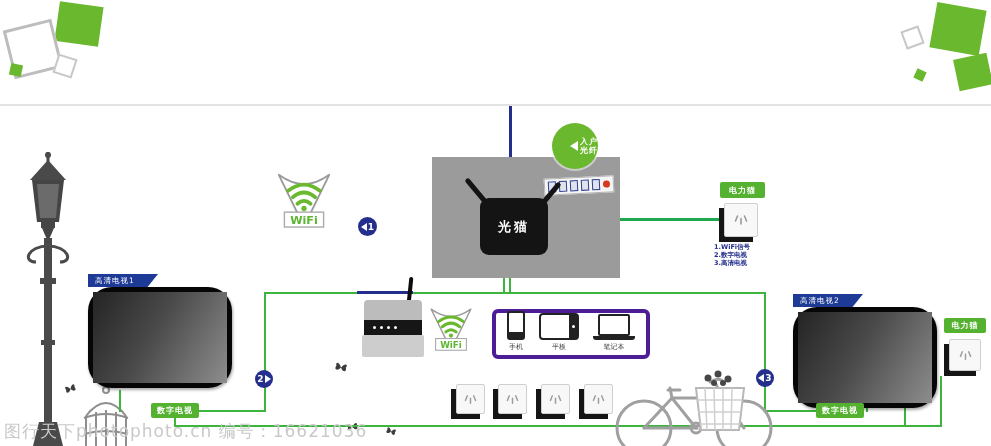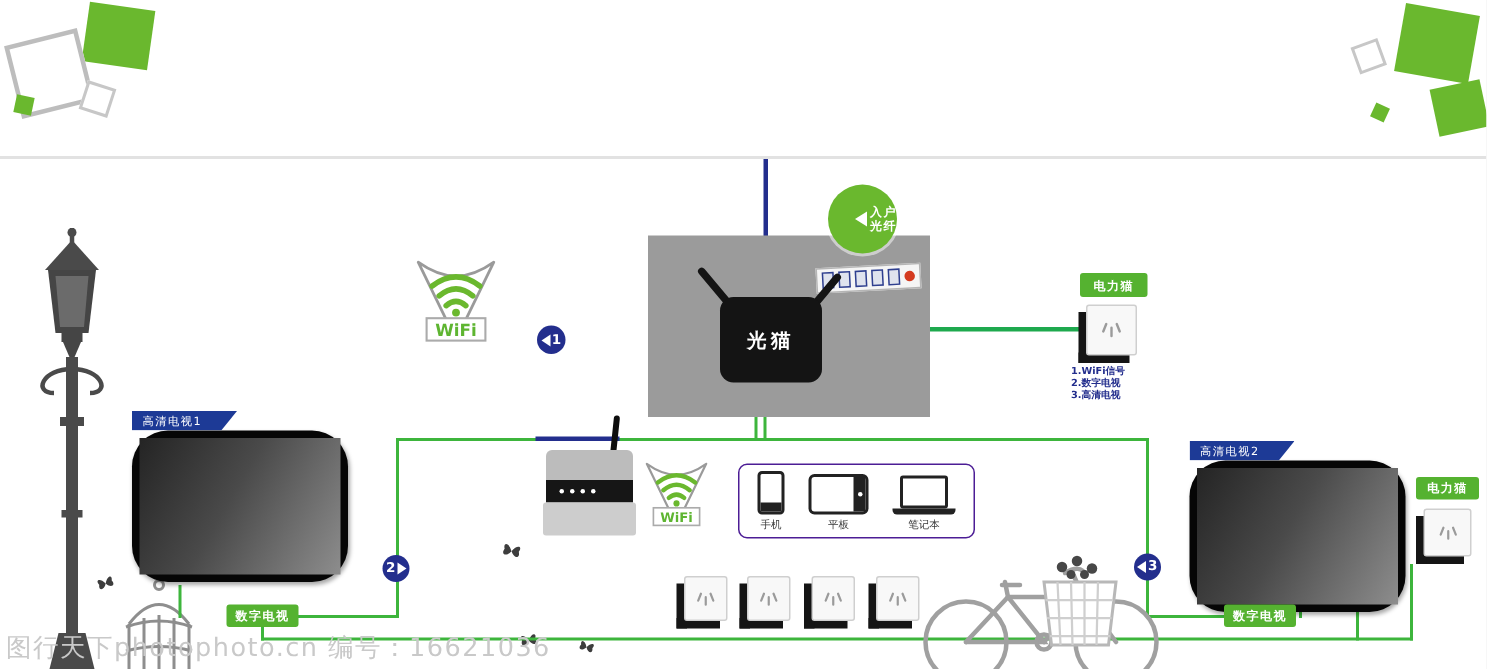--- a/index.html
+++ b/index.html
@@ -61,21 +61,21 @@
          line-height:13px;padding-left:7px;box-sizing:border-box;letter-spacing:1px;
          clip-path:polygon(0 0,100% 0,85% 100%,0 100%);}
   
   .router{position:absolute;left:364px;top:300px;width:58px;height:60px;}
   .router .antenna{position:absolute;left:44px;top:-23px;width:4px;height:27px;background:#0d0d0d;border-radius:2px;transform:rotate(6deg);}
   .router .top{position:absolute;left:0;top:0;width:58px;height:20px;background:#bcbcbc;border-radius:4px 4px 0 0;}
   .router .band{position:absolute;left:0;top:20px;width:58px;height:15px;background:#161616;display:flex;align-items:center;gap:4px;padding-left:9px;box-sizing:border-box;}
   .router .band i{width:3px;height:3px;border-radius:50%;background:#fff;}
   .router .base{position:absolute;left:-2px;top:35px;width:62px;height:22px;background:#cdcdcd;border-radius:2px;}
   
-  .devpanel{position:absolute;left:492px;top:309px;width:158px;height:50px;background:#fff;border:1px solid #4c1d95;
+  .devpanel{position:absolute;left:492px;top:309px;width:158px;height:50px;background:#fff;border:4px solid #4c1d95;
             border-radius:6px;display:flex;align-items:flex-end;justify-content:space-around;padding:4px 4px 3px;box-sizing:border-box;}
   .dev{display:flex;flex-direction:column;align-items:center;gap:2px;}
   .dev .lbl{font-size:7px;color:#3a3a3a;}
   .icon-phone{width:18px;height:29px;border:2px solid #222;border-radius:3px;background:#fff;position:relative;box-sizing:border-box;}
   .icon-phone i{position:absolute;left:0;bottom:0;width:100%;height:6px;background:#222;}
   .icon-tablet{width:40px;height:27px;border:2px solid #222;border-radius:4px;background:#fff;position:relative;box-sizing:border-box;}
   .icon-tablet i{position:absolute;right:0;top:0;width:8px;height:100%;background:#222;}
   .icon-tablet i b{position:absolute;left:2.5px;top:50%;margin-top:-1.5px;width:3px;height:3px;border-radius:50%;background:#fff;}
   .icon-laptop{display:flex;flex-direction:column;align-items:center;}
   .icon-laptop .scr{width:32px;height:22px;border:2px solid #222;border-radius:2px;background:#fff;box-sizing:border-box;}

